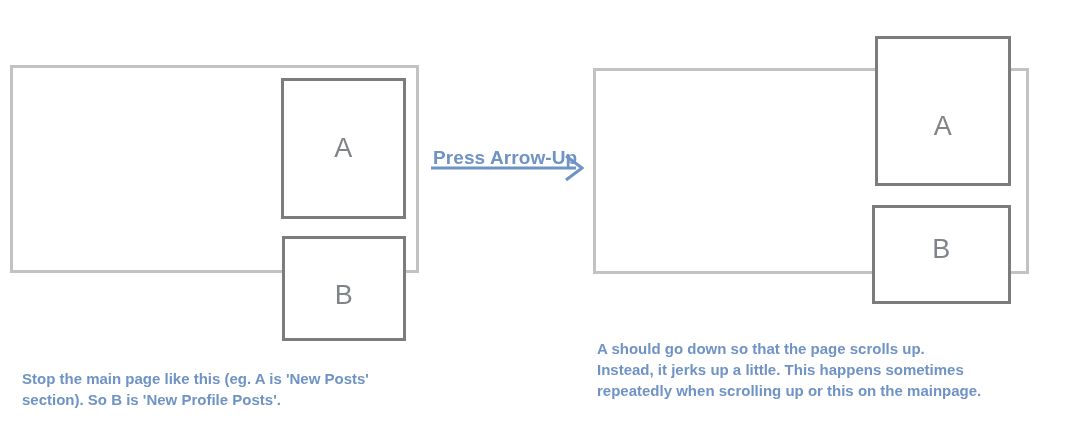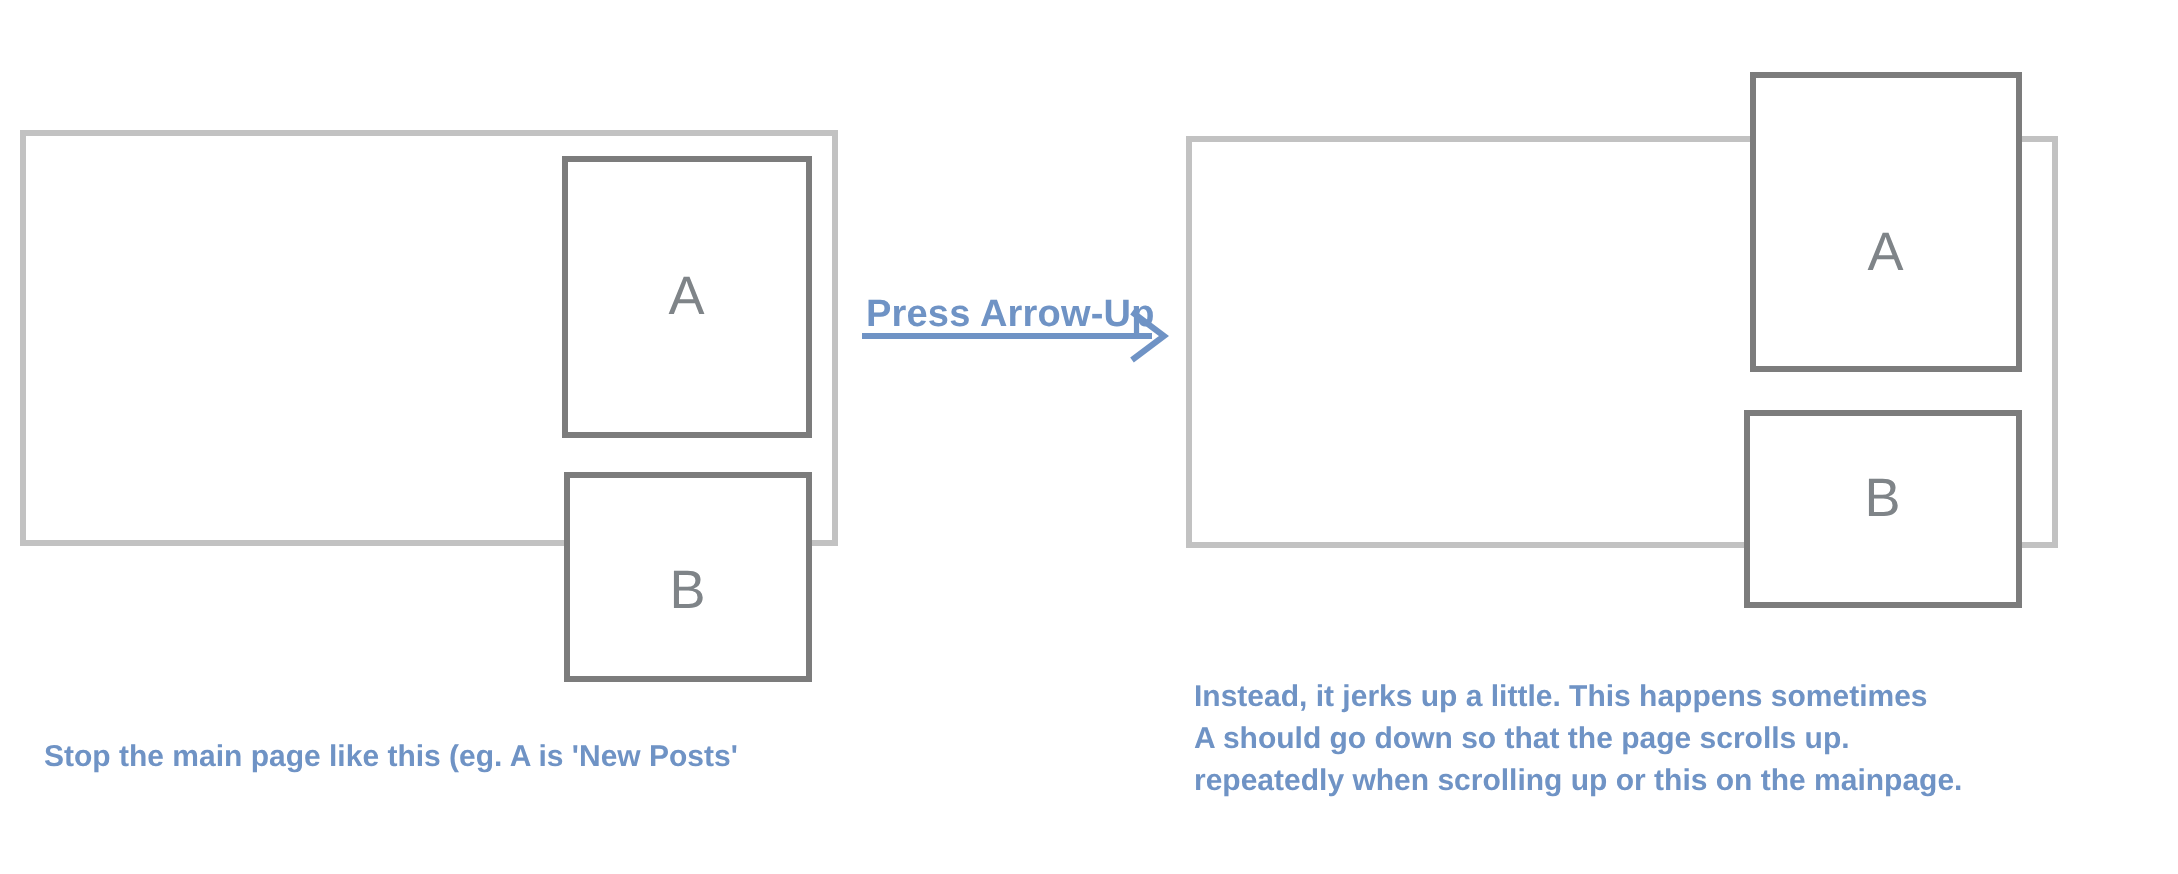--- a/index.html
+++ b/index.html
@@ -115,20 +115,21 @@
   <div id="left-box-a" class="section-box">
     <span class="section-label">A</span>
   </div>
 
   <div id="left-box-b" class="section-box">
     <span class="section-label">B</span>
   </div>
 
   <div class="caption" id="caption-left">
     <div>Stop the main page like this (eg. A is 'New Posts'</div>
+    <div>section). So B is 'New Profile Posts'.</div>
   </div>
 
   <div id="arrow-group">
     <div id="arrow-label">Press Arrow-Up</div>
     <svg id="arrow-svg" viewBox="0 0 160 30">
       <line x1="3" y1="14" x2="148" y2="14" stroke="#6f93c5" stroke-width="3"></line>
       <polyline points="138,2 154,14 138,26" fill="none" stroke="#6f93c5" stroke-width="3" stroke-linecap="butt" stroke-linejoin="miter"></polyline>
     </svg>
   </div>
 
@@ -136,18 +137,18 @@
 
   <div id="right-box-a" class="section-box">
     <span class="section-label">A</span>
   </div>
 
   <div id="right-box-b" class="section-box">
     <span class="section-label">B</span>
   </div>
 
   <div class="caption" id="caption-right">
+    <div>A should go down so that the page scrolls up.</div>
     <div>Instead, it jerks up a little. This happens sometimes</div>
-    <div>A should go down so that the page scrolls up.</div>
     <div>repeatedly when scrolling up or this on the mainpage.</div>
   </div>
 
 </div>
 
 </body></html>

